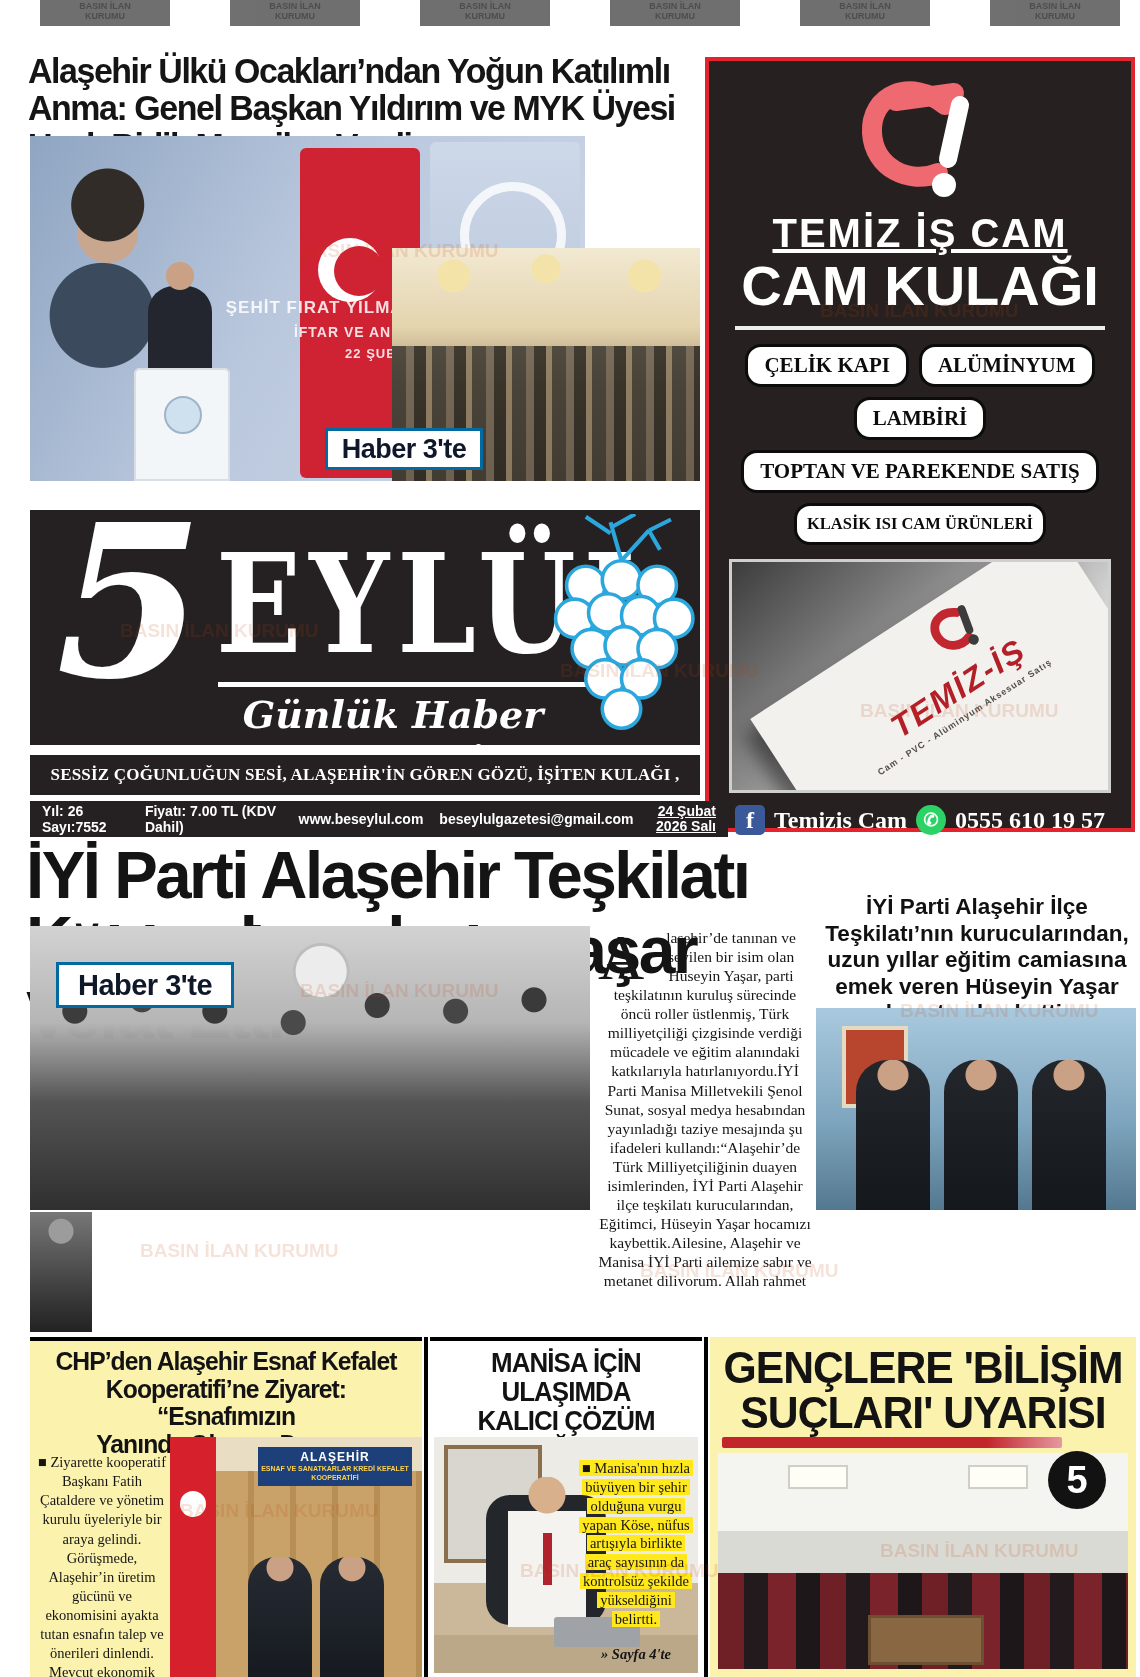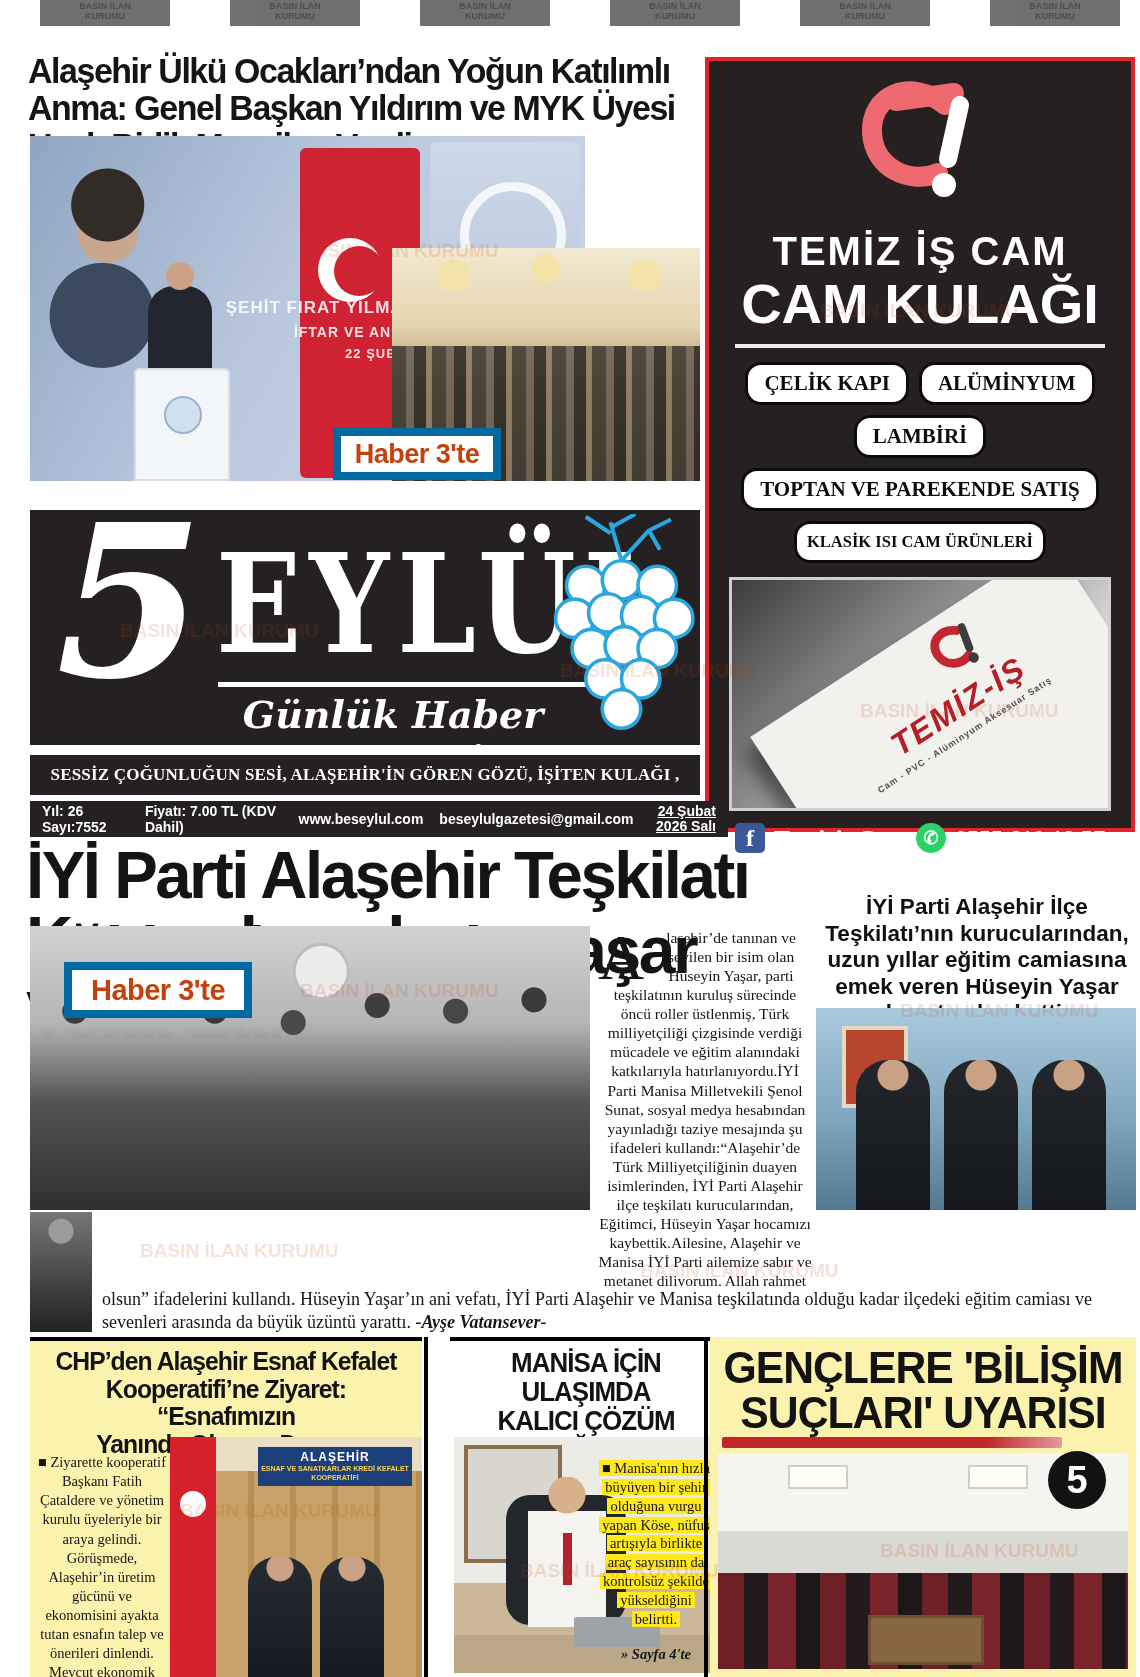--- a/index.html
+++ b/index.html
@@ -34,29 +34,29 @@
   .banquet{left:392px;top:248px;width:308px;height:233px;background:
       radial-gradient(circle at 20% 12%, #f4e3a8 0 16px, transparent 17px),
       radial-gradient(circle at 50% 9%, #f4e3a8 0 14px, transparent 15px),
       radial-gradient(circle at 82% 12%, #f4e3a8 0 16px, transparent 17px),
       linear-gradient(180deg,#f2e9d2 0%,#e4d4ae 34%,#a08b68 60%,#6e5d44 100%);}
   .banquet .crowd{position:absolute;left:0;right:0;bottom:0;height:58%;
       background:repeating-linear-gradient(90deg,#3a3630 0 14px,#6d6051 14px 22px,#27241f 22px 34px,#8d7c62 34px 40px);opacity:.85;}
   .hl-note{position:absolute;left:478px;top:128px;width:224px;text-align:center;
       font-weight:700;font-size:21.5px;line-height:1.3;color:#141414;}
   .hl-note span{background:#ffe81c;padding:0 4px;box-decoration-break:clone;-webkit-box-decoration-break:clone;}
-  .haber-badge{position:absolute;background:#fff;border:8px solid #0369a1;color:#c2410c;
-      font-weight:800;text-align:center;z-index:8;letter-spacing:-.5px;margin-left:8px;}
+  .haber-badge{position:absolute;background:#fff;border:3px solid #0369a1;color:#0f172a;
+      font-weight:800;text-align:center;z-index:8;letter-spacing:-.5px;}
   .badge1{left:325px;top:428px;width:152px;height:36px;font-size:27px;line-height:36px;}
   .badge2{left:56px;top:962px;width:172px;height:40px;font-size:29px;line-height:40px;}
   
   .ad{position:absolute;left:705px;top:57px;width:430px;height:775px;background:#262120;
       border:4px solid #e2242f;box-sizing:border-box;color:#fff;text-align:center;}
   .ad-logo{margin:10px auto 0;display:block;}
-  .ad-t1{font-size:40px;font-weight:700;letter-spacing:2px;margin-top:18px;}
+  .ad-t1{font-size:40px;font-weight:700;letter-spacing:2px;margin-top:0;text-decoration:underline;}
   .ad-t2{font-size:56px;font-weight:800;letter-spacing:0;margin-top:2px;line-height:1;}
   .ad-rule{height:4px;background:#ffffff;margin:12px 26px 14px;opacity:.92;}
   .ad-btns{display:flex;flex-wrap:wrap;justify-content:center;gap:10px;padding:0 18px;}
   .ad-btn{background:#fff;color:#0c0c0c;border:3px solid #0c0c0c;border-radius:16px;
       font-family:"Liberation Serif",serif;font-weight:700;font-size:21px;padding:6px 16px;white-space:nowrap;}
   .ad-btn.small{font-size:16.5px;padding:8px 10px;}
   .ad-card{position:relative;margin:14px 20px 0;height:228px;overflow:hidden;border:3px solid #cfcfcf;
       background:linear-gradient(135deg,#3c3c3c 0%,#8a8a8a 38%,#d9d9d9 70%,#c4c4c4 100%);}
   .card-sheet{position:absolute;left:60px;top:38px;width:360px;height:260px;background:#f2f1ee;
       transform:rotate(-33deg);box-shadow:-14px 10px 18px rgba(0,0,0,.45);}
@@ -117,21 +117,21 @@
       radial-gradient(circle at 50% 16%, #9c9c9c 0 12px, transparent 13px),
       linear-gradient(#777 0%,#3a3a3a 70%,#222 100%);}
   .art-footer{position:absolute;left:102px;top:1288px;width:1034px;font-family:"Liberation Serif",serif;
       font-size:18px;line-height:1.25;color:#161616;}
   .byline{font-weight:700;font-style:italic;}
   
   .sec-left{position:absolute;left:30px;top:1337px;width:392px;height:340px;background:#fbf2ad;
       border-top:4px solid #000;box-sizing:border-box;}
   .vrule{position:absolute;top:1337px;width:4px;height:340px;background:#000;}
   .v1{left:424px;} .v2{left:704px;}
-  .sec-mid{position:absolute;left:450px;top:1337px;width:272px;height:340px;background:#fff;
+  .sec-mid{position:absolute;left:430px;top:1337px;width:272px;height:340px;background:#fff;
       border-top:4px solid #000;box-sizing:border-box;}
   .sec-right{position:absolute;left:710px;top:1337px;width:426px;height:340px;background:#fbf2ad;}
   .sl-h{padding:7px 4px 2px;text-align:center;font-size:26px;line-height:1.06;font-weight:800;
       letter-spacing:-1px;transform:scaleX(.95);transform-origin:center top;color:#131313;}
   .sl-body{position:absolute;left:8px;top:112px;width:128px;font-family:"Liberation Serif",serif;
       font-size:14.5px;line-height:1.32;text-align:center;color:#151515;}
   .jump{font-weight:700;font-style:italic;}
   .sl-photo{position:absolute;left:140px;top:96px;right:0;bottom:0;overflow:hidden;background:
       linear-gradient(180deg,#e9dec4 0 14%,transparent 14%),
       repeating-linear-gradient(90deg,#c8a269 0 36px,#b78e53 36px 42px);}
@@ -315,24 +315,20 @@
   </div>
 
   <div class="photo color-photo">
     <div class="frame"></div>
     <div class="fig" style="left:40px"></div>
     <div class="fig" style="left:128px"></div>
     <div class="fig" style="left:216px"></div>
   </div>
   <div class="photo small-bw"></div>
 
-  <div class="art-footer">
-    <span>olsun” ifadelerini kullandı. Hüseyin Yaşar’ın ani vefatı, İYİ Parti Alaşehir ve Manisa teşkilatında olduğu kadar ilçedeki eğitim camiası ve sevenleri arasında da büyük üzüntü yarattı.</span>
-    <span class="byline">-Ayşe Vatansever-</span>
-  </div>
 
   <div class="sec-left">
     <div class="sl-h">
       <div>CHP’den Alaşehir Esnaf Kefalet</div>
       <div>Kooperatifi’ne Ziyaret: “Esnafımızın</div>
       <div>Yanında Olmaya Devam Edeceğiz”</div>
     </div>
     <div class="sl-body">
       <span>■ Ziyarette kooperatif Başkanı Fatih Çataldere ve yönetim kurulu üyeleriyle bir araya gelindi. Görüşmede, Alaşehir’in üretim gücünü ve ekonomisini ayakta tutan esnafın talep ve önerileri dinlendi. Mevcut ekonomik koşulların...</span>
       

